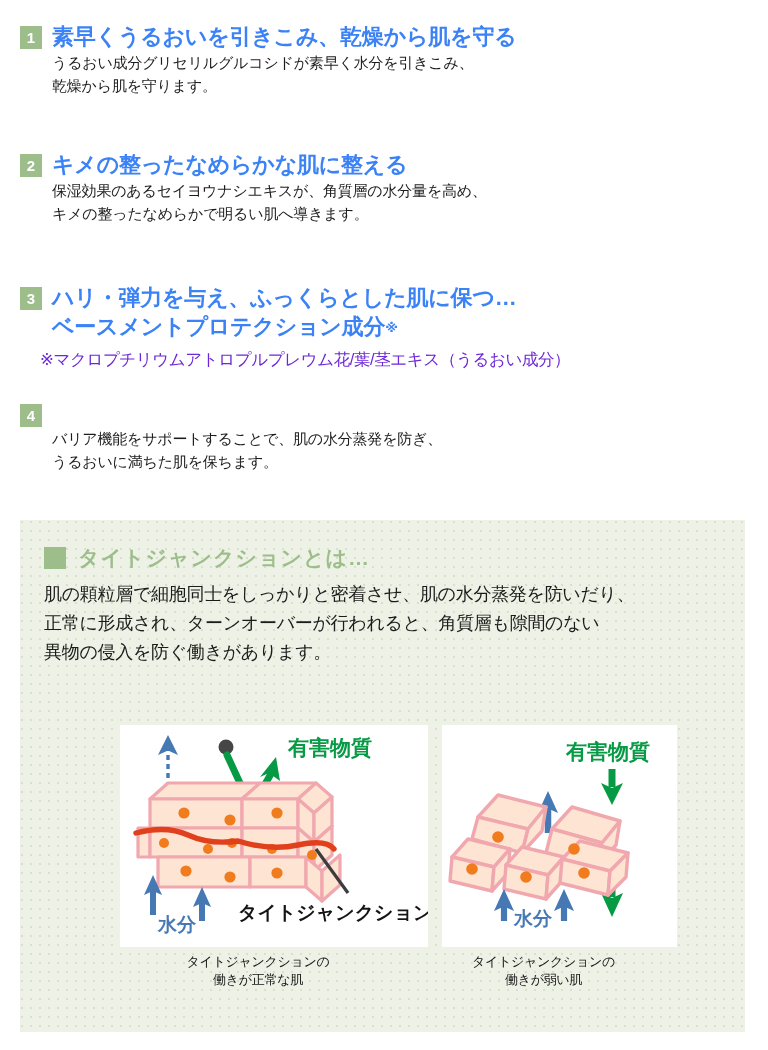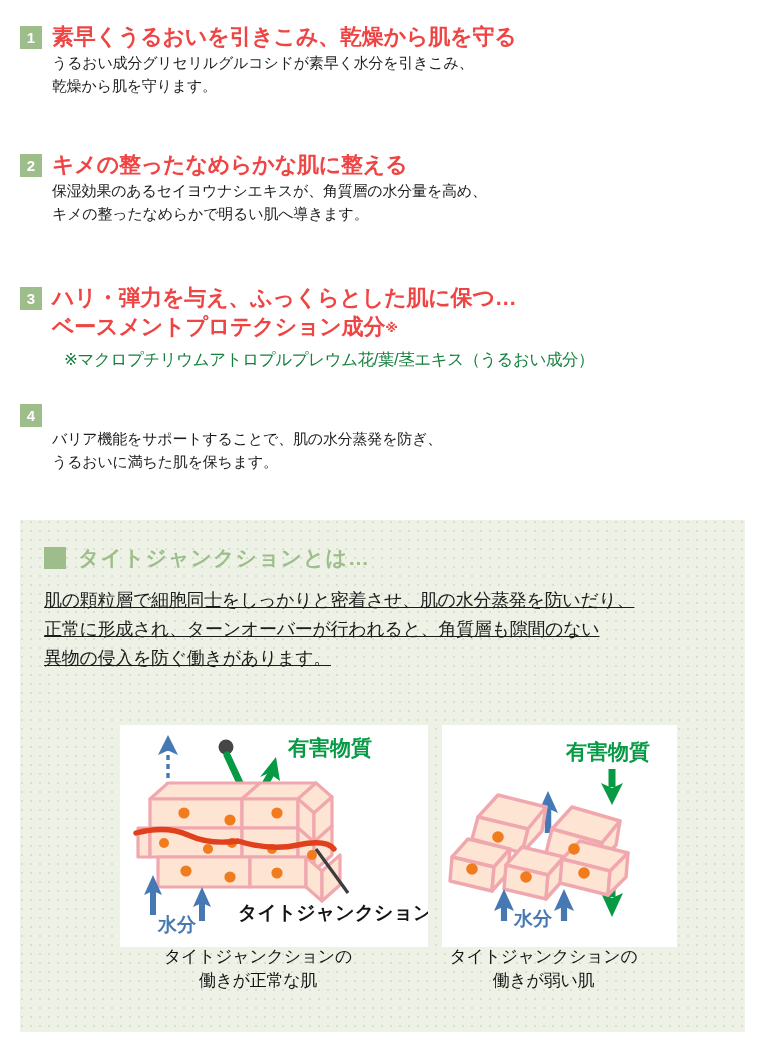--- a/index.html
+++ b/index.html
@@ -16,30 +16,30 @@
   .benefit { position:absolute; left:20px; width:730px; }
   .benefit-head { display:flex; align-items:flex-start; gap:10px; }
   .badge {
     flex:0 0 auto; width:22px; height:23px;
     background:#9dbe8b; color:#ffffff;
     font-size:15px; font-weight:bold; line-height:23px;
     text-align:center; margin-top:4px;
   }
   .benefit-title {
     font-size:22px; font-weight:bold; line-height:1.32;
-    letter-spacing:-0.2px; color:#ef4444;
+    letter-spacing:-0.2px; color:#3b82f6;
   }
   .benefit-body {
     margin-left:32px; font-size:15px; line-height:1.55;
     letter-spacing:-0.2px; color:#1c1c1c;
   }
   .benefit-body div { white-space:nowrap; }
   .footnote {
-    margin-left:44px; margin-top:7px;
-    font-size:16.5px; line-height:1.4; letter-spacing:-0.4px; color:#15803d;
+    margin-left:20px; margin-top:7px;
+    font-size:16.5px; line-height:1.4; letter-spacing:-0.4px; color:#6d28d9;
   }
   .sup { font-size:13px; vertical-align:2px; }
 
   
   .panel {
     position:absolute; left:20px; top:520px;
     width:725px; height:512px;
     background:
       radial-gradient(circle at 2px 2px, rgba(157,190,139,.30) 1.1px, transparent 1.4px) 0 0/9px 9px,
       #eef2e6;
@@ -48,33 +48,33 @@
     display:flex; align-items:center; gap:12px;
     padding:24px 0 0 24px;
     text-align:center;
   }
   .panel-sq { width:22px; height:22px; background:#9dbe8b; flex:0 0 auto; }
   .panel-title {
     font-size:21px; font-weight:bold; color:#9dbe8b;
     letter-spacing:1px;
   }
   .panel-body {
-    margin:14px 0 0 24px; font-size:18px; line-height:1.62;
-    letter-spacing:-0.3px; color:#1b1b1b;text-decoration:underline;
+    margin:8px 0 0 24px; font-size:18px; line-height:1.62;
+    letter-spacing:-0.3px; color:#1b1b1b;
   }
   .panel-body div { white-space:nowrap; }
 
   
   .figs { position:absolute; left:0; top:205px; width:725px; }
   .fig { position:absolute; background:#ffffff;margin-left:16px; }
   .fig-a { left:84px; top:0; width:308px; height:222px; }
   .fig-b { left:406px; top:0; width:235px; height:222px; }
   .cap {
-    position:absolute; top:220px; text-align:center;
-    font-size:17px; line-height:1.42; letter-spacing:-0.3px; color:#141414;
+    position:absolute; top:228px; text-align:center;
+    font-size:13px; line-height:1.42; letter-spacing:-0.3px; color:#141414;
   }
   .cap-a { left:84px; width:308px; }
   .cap-b { left:406px; width:235px; }
 </style>
 </head>
 <body>
 
 <div class="page">
 
   <div class="benefit" style="top:22px;">

